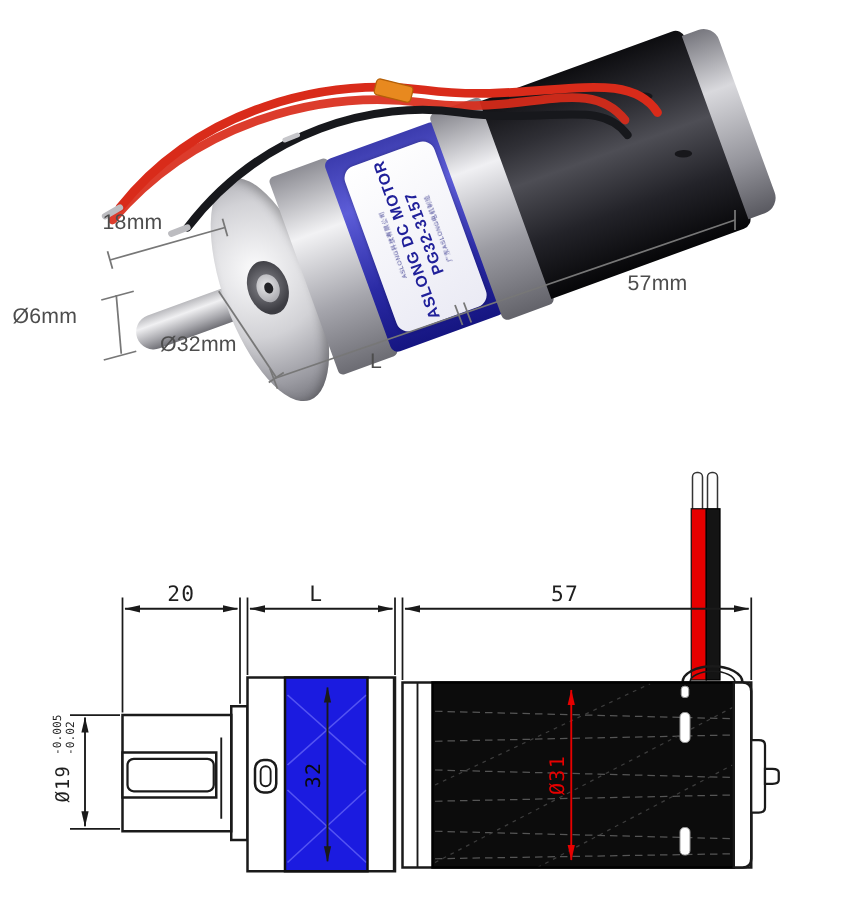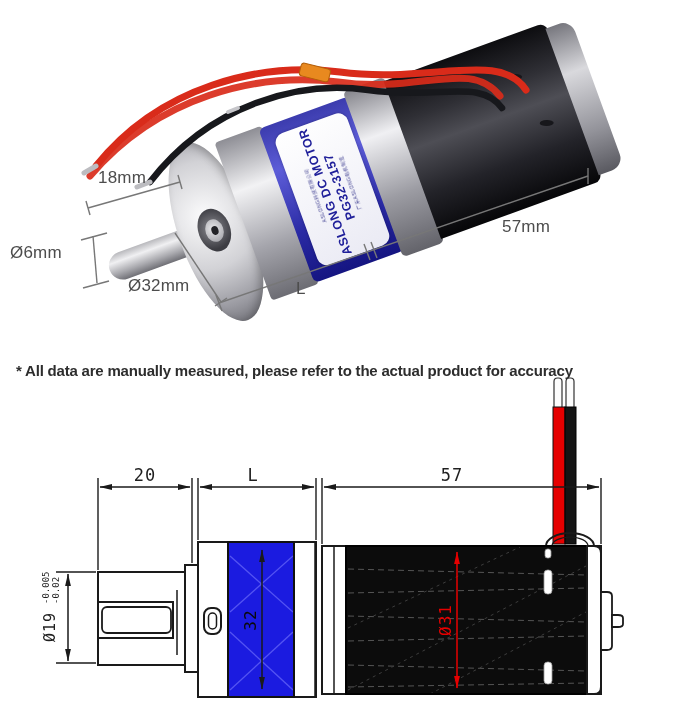--- a/index.html
+++ b/index.html
@@ -111,28 +111,27 @@
         <line x1="227" y1="298" x2="215" y2="306"></line>
 
         <line x1="219" y1="303" x2="588" y2="176"></line>
         <line x1="222" y1="311" x2="216" y2="295"></line>
         <line x1="370" y1="260" x2="364" y2="244"></line>
         <line x1="377" y1="258" x2="371" y2="242"></line>
         <line x1="588" y1="168" x2="588" y2="184"></line>
       </g>
     </svg>
 
-    <div class="photo-dim" style="left:98px;top:168px">18mm</div>
+    <div class="photo-dim" style="left:82px;top:168px">18mm</div>
     <div class="photo-dim" style="left:10px;top:243px">Ø6mm</div>
-    <div class="photo-dim" style="left:128px;top:276px">Ø32mm</div>
+    <div class="photo-dim" style="left:128px;top:266px">Ø32mm</div>
     <div class="photo-dim" style="left:296px;top:279px">L</div>
     <div class="photo-dim" style="left:502px;top:217px">57mm</div>
   </div>
 
-  <div id="disclaimer">* All data are manually measured, please refer to the actual product for accuracy</div>
 
   <svg id="drawing-svg" width="680" height="368" viewBox="0 0 680 368">
     <defs>
       <marker id="arrB" markerWidth="13" markerHeight="8" refX="12" refY="4" orient="auto-start-reverse" markerUnits="userSpaceOnUse">
         <path d="M0,1.1 L12.5,4 L0,6.9 Z" fill="#1a1a1a"></path>
       </marker>
       <marker id="arrR" markerWidth="13" markerHeight="8" refX="12" refY="4" orient="auto-start-reverse" markerUnits="userSpaceOnUse">
         <path d="M0,1.1 L12.5,4 L0,6.9 Z" fill="#e60000"></path>
       </marker>
       <clipPath id="clipBlue">

